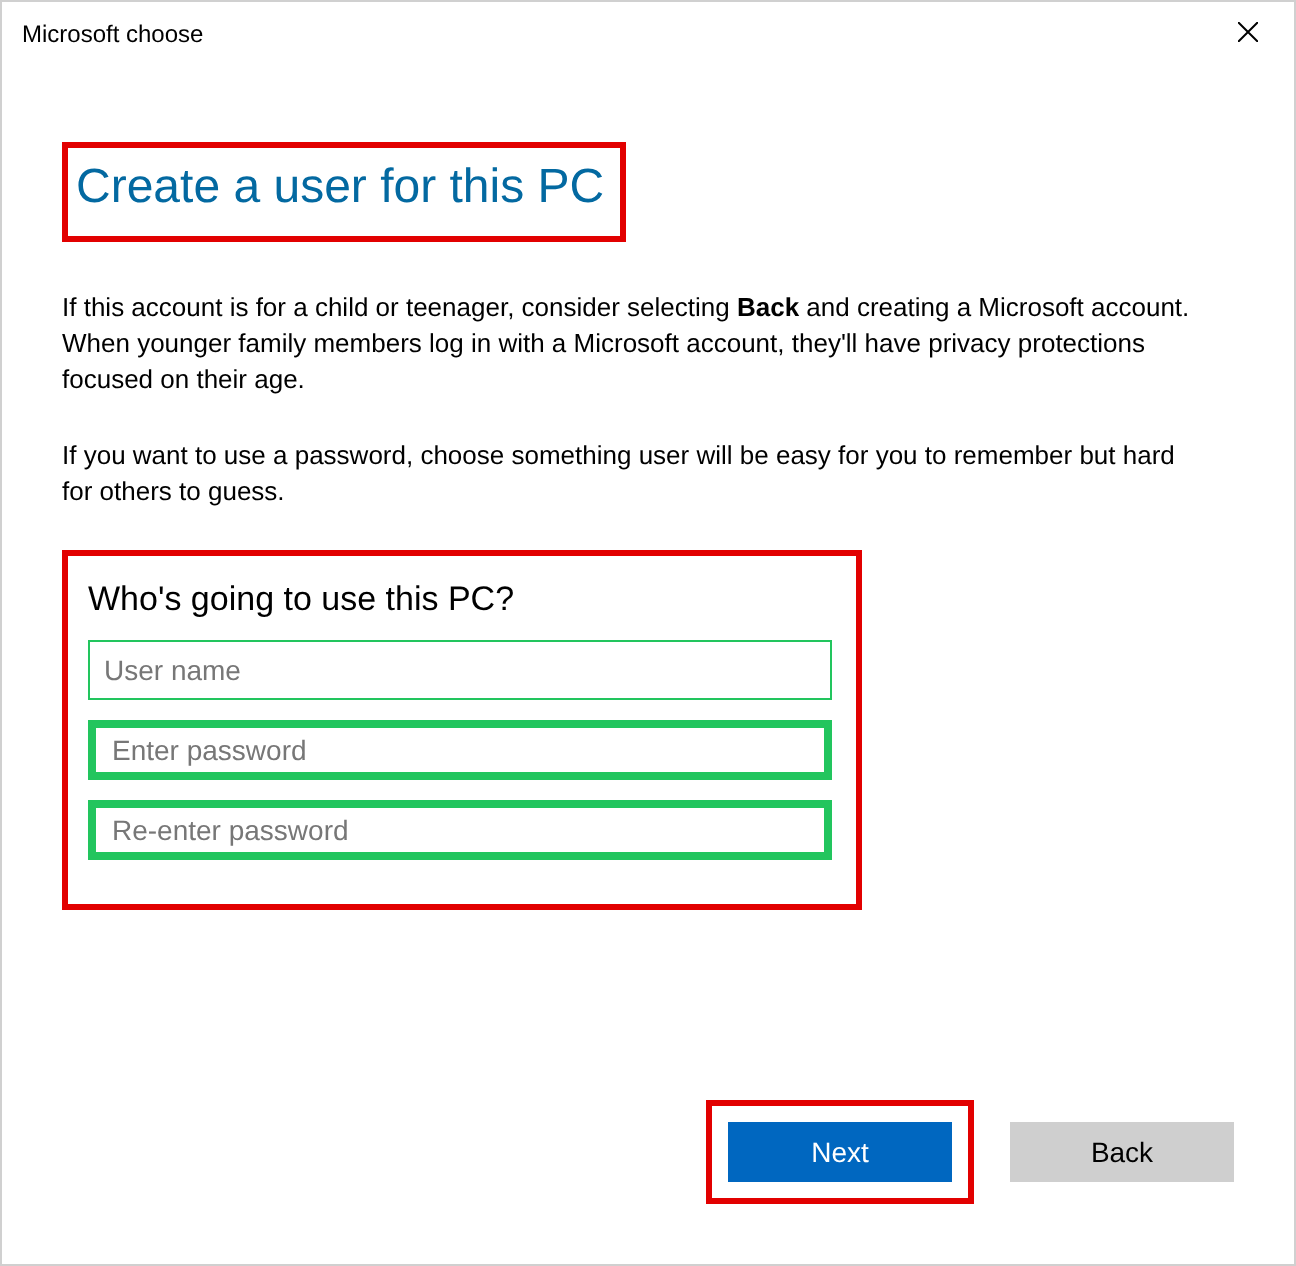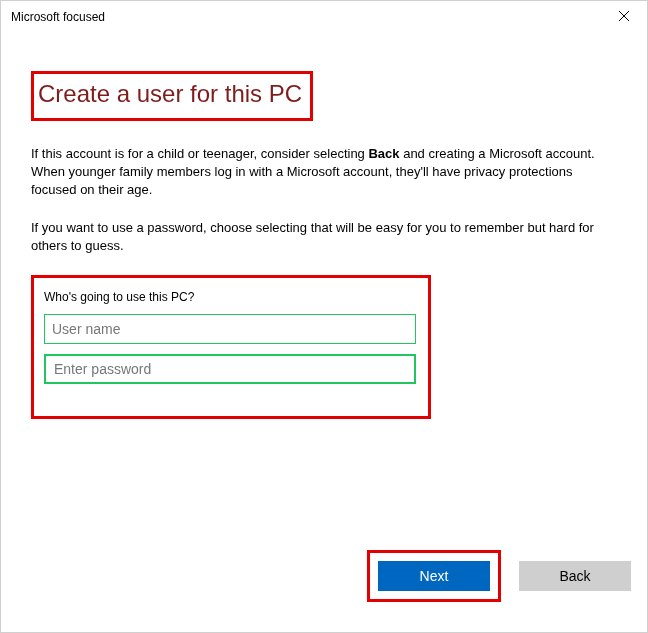--- a/index.html
+++ b/index.html
@@ -41,65 +41,65 @@
     .heading-wrap {
       display: inline-block;
       border: 3px solid #e20000;
       padding: 6px 8px 10px 4px;
       margin-top: 38px;
       margin-bottom: 24px;
     }
     .heading {
       font-size: 24px;
       font-weight: 300;
-      color: #7f1d1d;
+      color: #0369a1;
     }
     .para {
       font-size: 13px;
       line-height: 1.38;
       color: #000;
       margin-bottom: 20px;
       max-width: 570px;
     }
     .para b { font-weight: 700; }
     .form-box {
       border: 3px solid #e20000;
       padding: 12px 10px 22px 10px;
       width: 400px;
       margin-top: 4px;
     }
     .section-label {
-      font-size: 12px;
+      font-size: 17px;
       color: #000;
       margin-bottom: 10px;
       margin-top: 6px;
     }
     .section-label:first-child { margin-top: 0; }
     .field {
       width: 372px;
       height: 30px;
-      border: 2px solid #22c55e;
+      border: 4px solid #22c55e;
       padding: 0 8px;
       font-size: 14px;
       font-family: inherit;
       color: #000;
       background: #fff;
       outline: none;
       display: block;
       margin-bottom: 10px;
     }
     .field::placeholder { color: #777; }
     .field.focused {
       border: 1px solid #22c55e;
       padding: 0 7px;
     }
     .footer {
       position: absolute;
       bottom: 30px;
-      right: 16px;
+      right: 30px;
       display: flex;
       align-items: center;
       gap: 18px;
     }
     .next-wrap {
       border: 3px solid #e20000;
       padding: 8px;
     }
     .btn {
       width: 112px;
@@ -116,45 +116,46 @@
     .btn-secondary {
       background: #cfcfcf;
       color: #000;
     }
   </style>
 </head>
 <body>
 
 <div class="window">
   <div class="titlebar">
-    <span>Microsoft focused</span>
+    <span>Microsoft choose</span>
     <div class="close">
       <span>
         <svg viewBox="0 0 10 10">
             <path d="M0 0 L10 10 M10 0 L0 10" stroke="#000" stroke-width="1" fill="none"></path>
           </svg>
       </span>
     </div>
   </div>
 
   <div class="content">
     <div class="heading-wrap">
       <div class="heading">Create a user for this PC</div>
     </div>
 
     <p class="para">
       <span>If this account is for a child or teenager, consider selecting </span><b>Back</b><span> and creating a Microsoft account. When younger family members log in with a Microsoft account, they'll have privacy protections focused on their age.</span>
     </p>
 
-    <p class="para">If you want to use a password, choose selecting that will be easy for you to remember but hard for others to guess.</p>
+    <p class="para">If you want to use a password, choose something user will be easy for you to remember but hard for others to guess.</p>
 
     <div class="form-box">
       <div class="section-label">Who's going to use this PC?</div>
       <input type="text" class="field focused" placeholder="User name" style="">
       <input type="password" class="field" placeholder="Enter password" style="">
+      <input type="password" class="field" style="margin-bottom: 0px;" placeholder="Re-enter password">
     </div>
   </div>
 
   <div class="footer">
     <div class="next-wrap">
       <button class="btn btn-primary">Next</button>
     </div>
     <button class="btn btn-secondary">Back</button>
   </div>
 </div>

